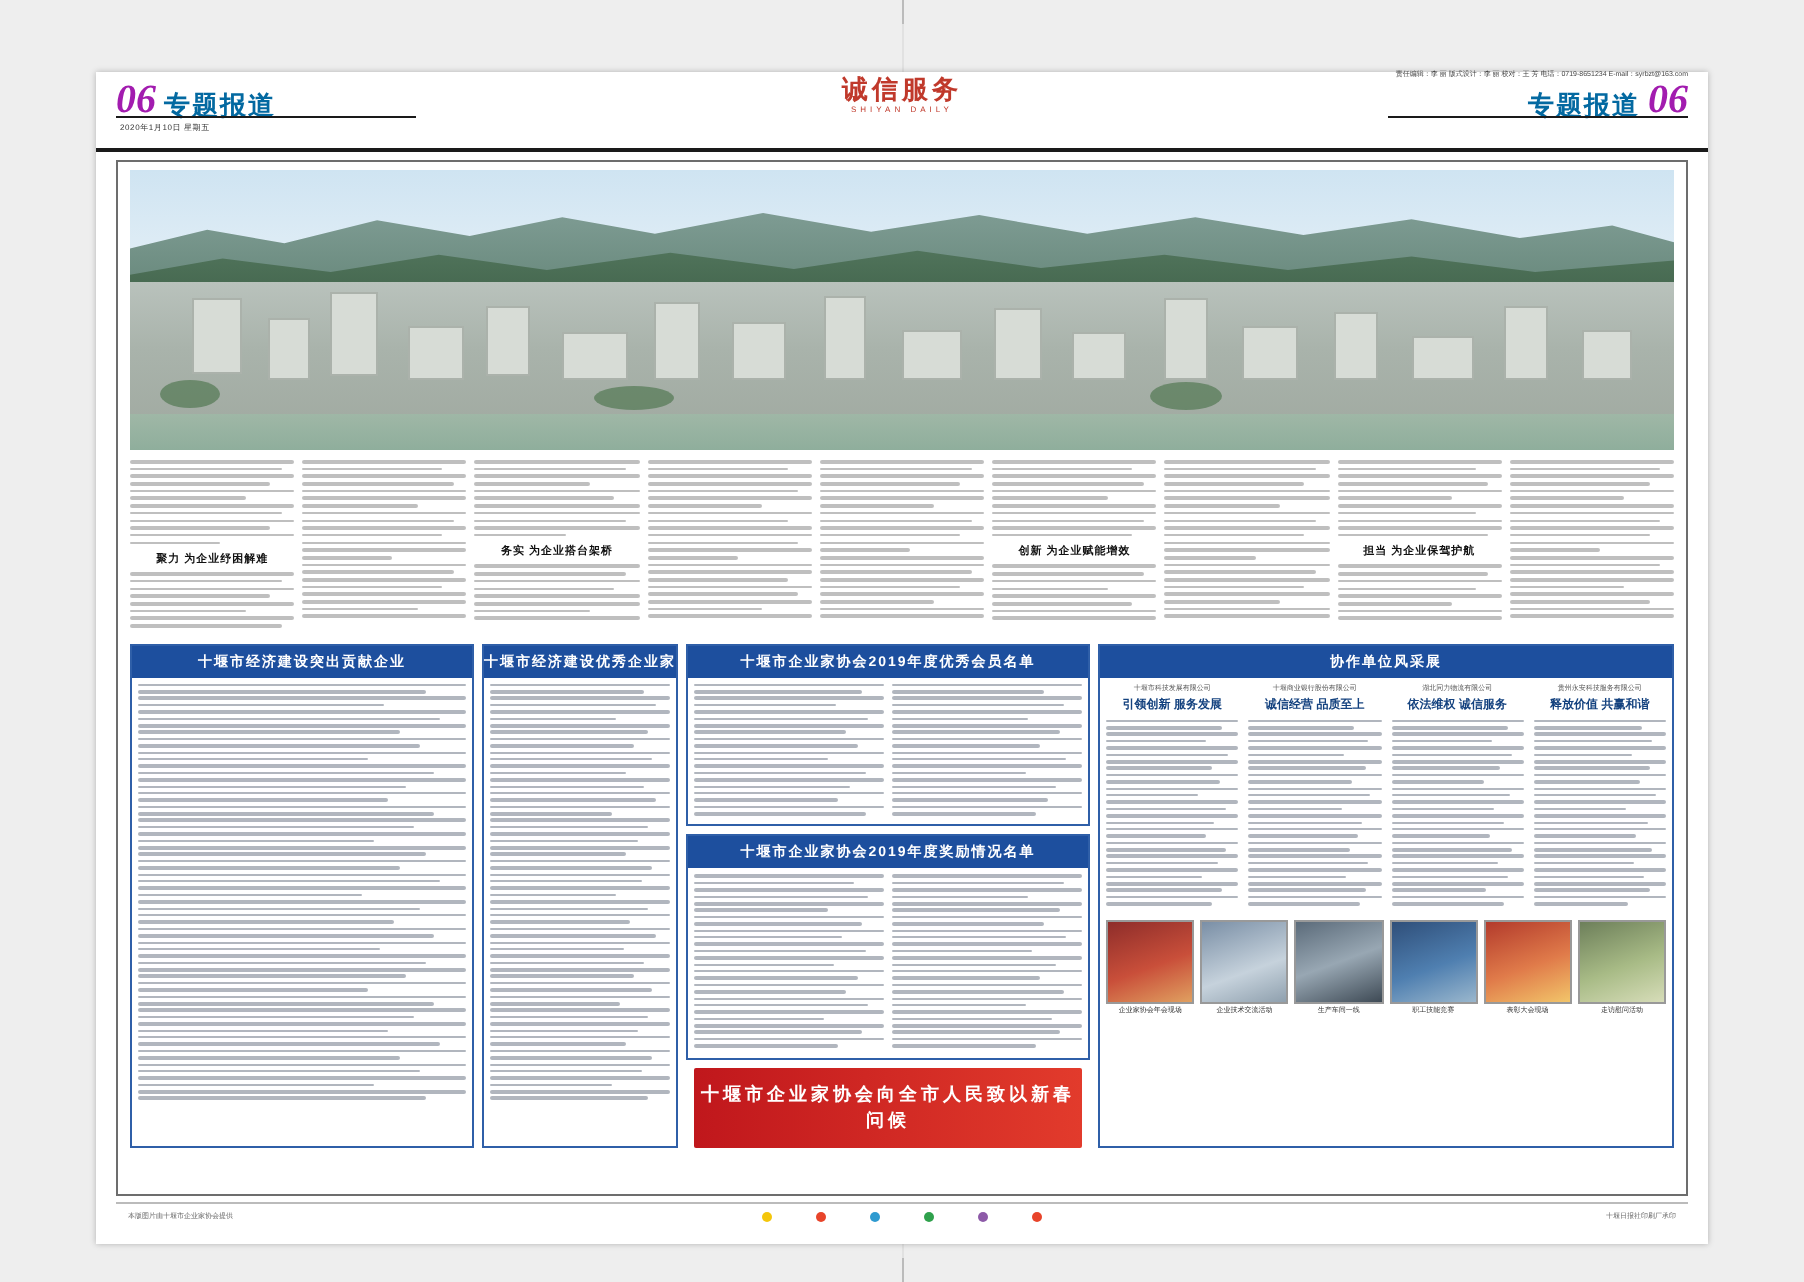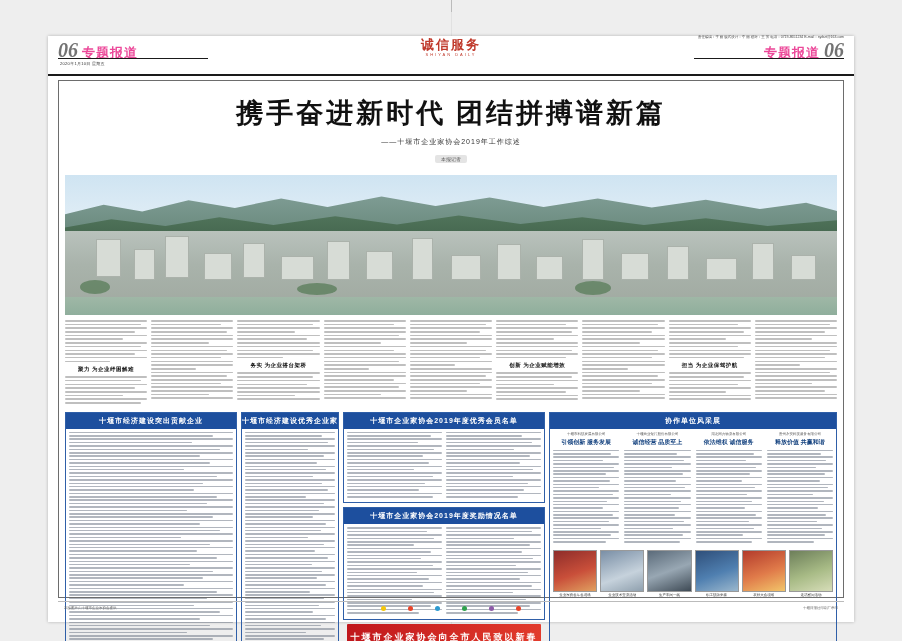--- a/index.html
+++ b/index.html
@@ -3,22 +3,22 @@
 <meta charset="utf-8">
 <style>
   html,body{margin:0;padding:0;background:#e8e8e8;}
   body{width:902px;height:641px;font-family:"Liberation Sans",sans-serif;overflow:hidden;}
   .page{position:relative;width:902px;height:641px;background:#eeeeee;}
   .sheet{position:absolute;left:48px;top:36px;width:806px;height:586px;background:#ffffff;box-shadow:0 0 3px rgba(0,0,0,.25);}
 
   
   .masthead{position:relative;height:38px;border-bottom:2px solid #1a1a1a;}
   .mh-left{position:absolute;left:10px;top:4px;display:flex;align-items:flex-end;gap:4px;}
-  .folio{font-family:"Liberation Serif",serif;font-style:italic;font-weight:bold;font-size:20px;color:#737373;line-height:1;}
-  .mh-sec{font-size:13px;font-weight:bold;color:#ec4899;letter-spacing:1px;line-height:1;padding-bottom:1px;}
+  .folio{font-family:"Liberation Serif",serif;font-style:italic;font-weight:bold;font-size:20px;color:#a21caf;line-height:1;}
+  .mh-sec{font-size:13px;font-weight:bold;color:#0369a1;letter-spacing:1px;line-height:1;padding-bottom:1px;}
   .mh-date{position:absolute;left:12px;top:25px;font-size:4px;color:#333;letter-spacing:.3px;}
   .mh-rule{position:absolute;left:10px;top:22px;width:150px;height:1px;background:#1a1a1a;}
   .mh-right{position:absolute;right:10px;top:4px;display:flex;align-items:flex-end;gap:4px;}
   .mh-rule-r{position:absolute;right:10px;top:22px;width:150px;height:1px;background:#1a1a1a;}
   .mh-center{position:absolute;left:50%;transform:translateX(-50%);top:2px;text-align:center;}
   .mh-logo{font-family:"Liberation Serif",serif;font-weight:bold;font-size:13px;color:#c0392b;letter-spacing:2px;line-height:1.1;}
   .mh-logo-sub{font-size:4px;color:#c0392b;letter-spacing:2px;}
   .mh-tiny{position:absolute;right:10px;top:-1px;font-size:3.5px;color:#444;text-align:right;line-height:1.5;width:160px;}
 
   
@@ -102,25 +102,20 @@
       <div class="mh-right">
         <span class="mh-sec">专题报道</span>
         <span class="folio">06</span>
       </div>
       <div class="mh-rule-r"></div>
       <div class="mh-tiny">责任编辑：李 丽  版式设计：李 丽  校对：王 芳  电话：0719-8651234  E-mail：syrbzt@163.com</div>
     </div>
 
     <div class="body-frame">
 
-      <div class="headline-wrap">
-        <div class="headline">携手奋进新时代   团结拼搏谱新篇</div>
-        <div class="subline">——十堰市企业家协会2019年工作综述</div>
-        <div class="subline-tag">本报记者</div>
-      </div>
 
       <div class="pano">
         <div class="sky"></div>
         <div class="mtn"></div>
         <div class="mtn2"></div>
         <div class="city">
           <div class="blk" style="left:4%;top:10%;width:3%;height:42%"></div>
           <div class="blk" style="left:9%;top:22%;width:2.4%;height:34%"></div>
           <div class="blk" style="left:13%;top:6%;width:2.8%;height:48%"></div>
           <div class="blk" style="left:18%;top:26%;width:3.4%;height:30%"></div>

